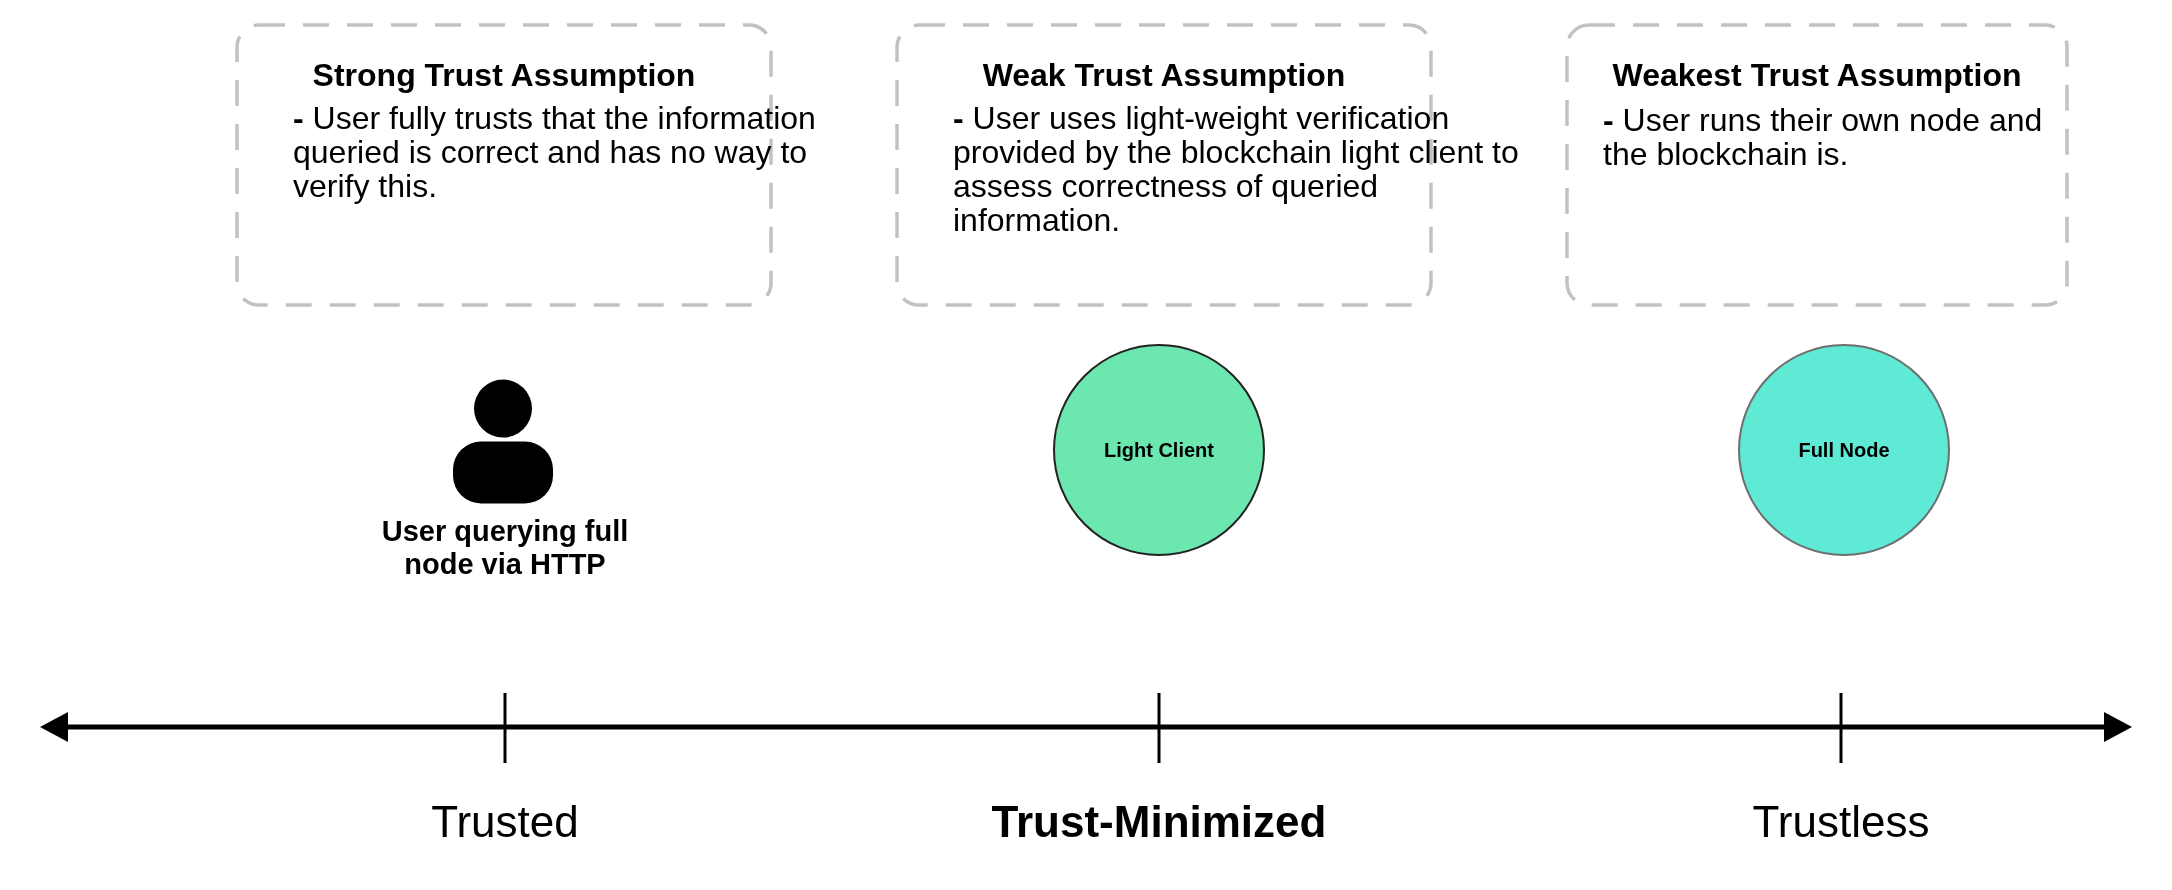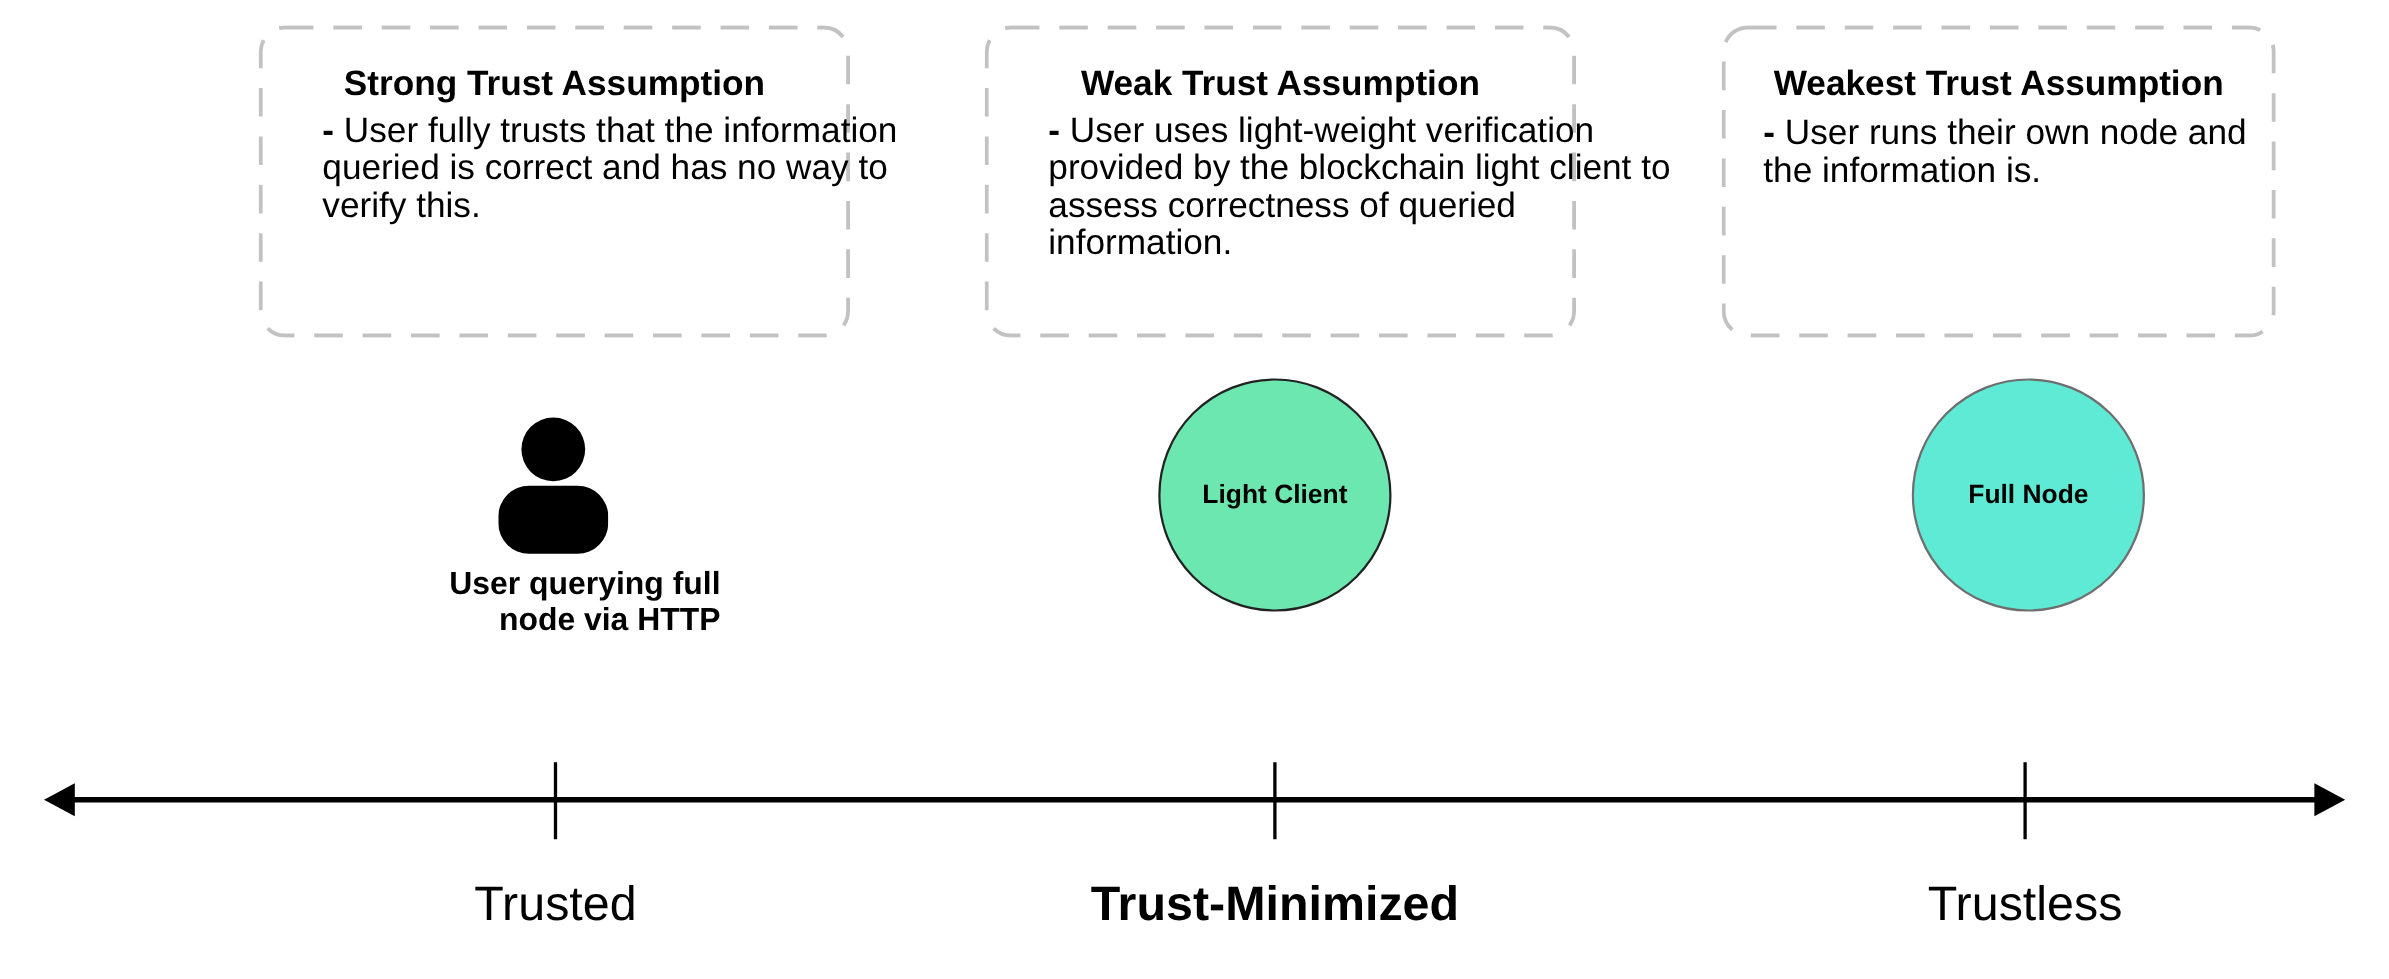--- a/index.html
+++ b/index.html
@@ -32,28 +32,28 @@
   .body-line { white-space: nowrap; }
   .bullet { font-weight: bold; }
 
   
   .person { position: absolute; left: 453px; top: 378px; width: 100px; height: 126px; }
   .person svg { width: 100%; height: 100%; display: block; }
   .person-label {
     position: absolute; left: 355px; top: 515px; width: 300px;
     text-align: center; font-weight: bold; font-size: 29px; line-height: 33px;
   }
-  .person-label div { white-space: nowrap; text-align: right; }
+  .person-label div { white-space: nowrap; }
 
   
   .node-circle {
     position: absolute; width: 208px; height: 208px; border-radius: 50%;
     border: 2px solid #000;
     display: flex; align-items: center; justify-content: center;
-    font-weight: bold; font-size: 24px;
+    font-weight: bold; font-size: 20px;
   }
   #light-client { left: 1053px; top: 344px; }
   #full-node    { left: 1738px; top: 344px; }
 
   
   .axis-svg { position: absolute; left: 0; top: 685px; width: 2172px; height: 90px; }
   .axis-svg line.main { stroke-width: 5; }
   .axis-svg line.tick { stroke-width: 3; }
   .axis-label { position: absolute; top: 797px; transform: translateX(-50%); font-size: 44px; white-space: nowrap; }
   #label-trusted        { left: 505px; text-align: center; }
@@ -90,21 +90,21 @@
     </div>
   </div>
 
   <div class="trust-box" id="box-weakest">
     <svg class="dash-border" viewBox="0 0 504 284" preserveAspectRatio="none">
       <rect x="2" y="2" width="500" height="280" rx="22" style="stroke: rgb(194, 194, 194);"></rect>
     </svg>
     <div class="box-title">Weakest Trust Assumption</div>
     <div class="box-body">
       <div class="body-line"><b class="bullet">-</b><span> User runs their own node and</span></div>
-      <div class="body-line">the information is.</div>
+      <div class="body-line">the blockchain is.</div>
     </div>
   </div>
 
   <div class="person">
     <svg viewBox="0 0 100 125">
       <g style="fill: rgb(0, 0, 0);">
         <circle cx="50" cy="30" r="29"></circle>
         <rect x="0" y="63" width="100" height="62" rx="28"></rect>
       </g>
     </svg>

